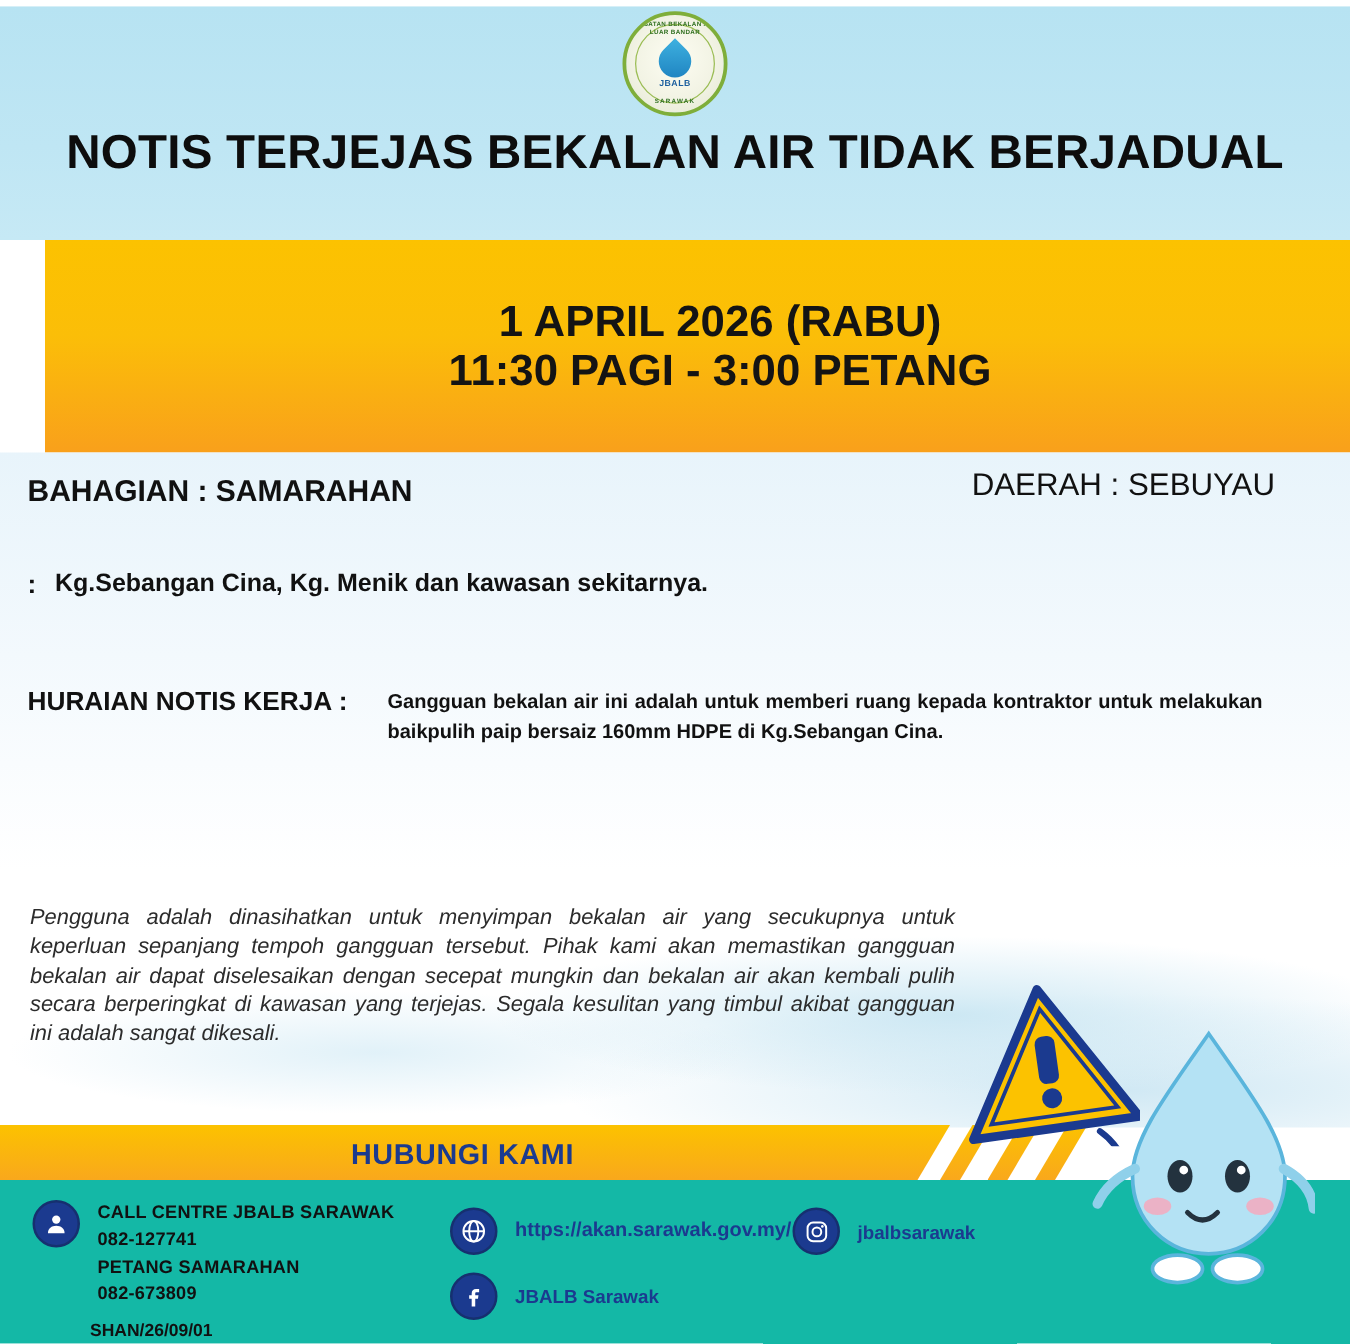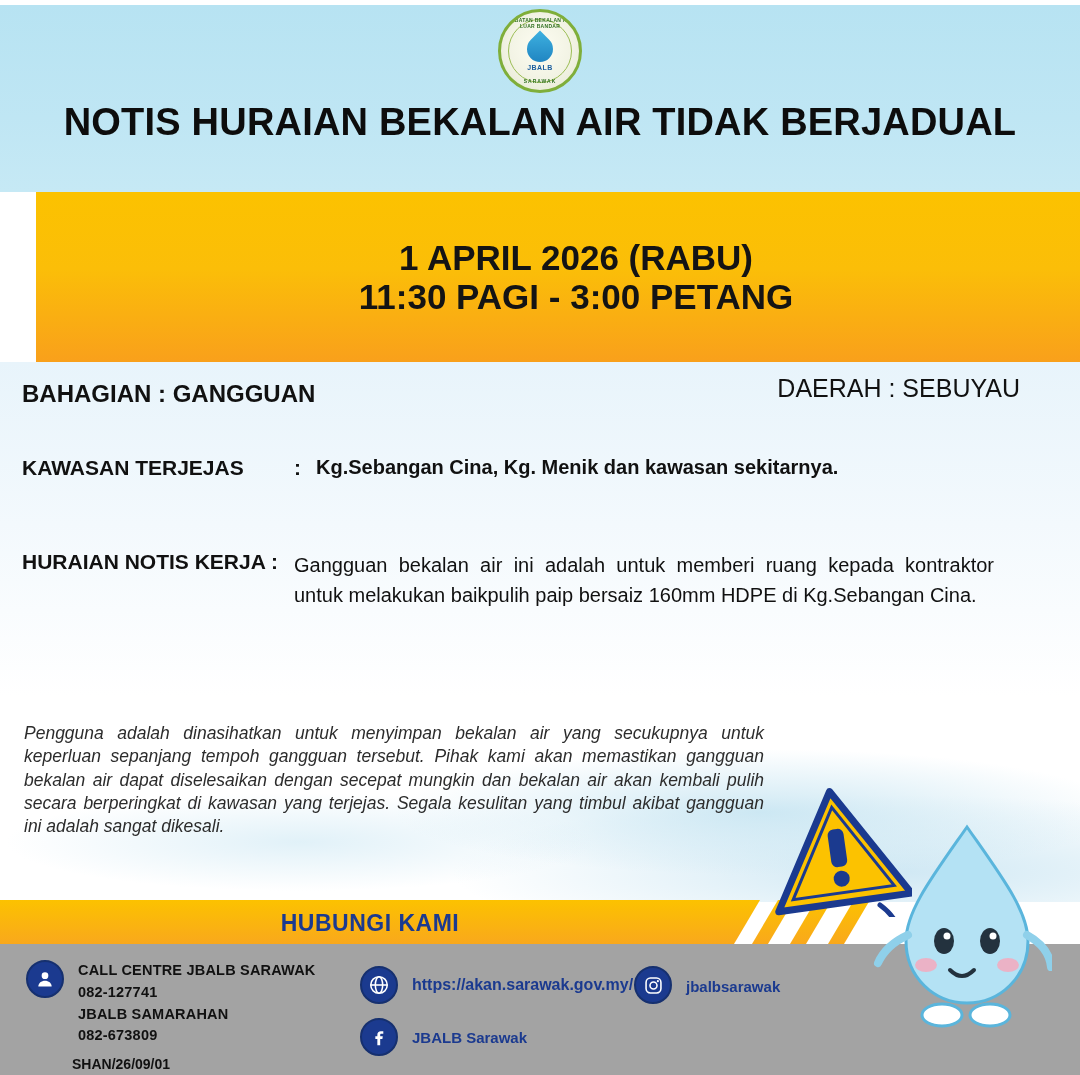--- a/index.html
+++ b/index.html
@@ -183,25 +183,26 @@
     align-items: flex-start;
   }
   .lbl-huraian {
     width: 272px;
     font-size: 21px;
     font-weight: bold;
     color: #111;
   }
   .val-huraian {
     width: 700px;
-    font-size: 20px;
-    font-weight: normal;
+    font-size: 16px;
+    font-weight: bold;
     color: #111;
     text-align: justify;
     line-height: 1.5;
+    margin-left: 16px;
   }
 
   
   .wave {
     position: absolute;
     left: 0;
     bottom: -20px;
     width: 1080px;
     height: 260px;
     background:
@@ -263,21 +264,21 @@
     letter-spacing: .5px;
   }
 
   
   .footer {
     position: absolute;
     left: 0;
     top: 944px;
     width: 1080px;
     height: 131px;
-    background: #a3a3a3;
+    background: #14b8a6;
   }
   .ico {
     position: absolute;
     width: 38px;
     height: 38px;
     border-radius: 50%;
     background: #1b3a8f;
     border: 2px solid #16306f;
     color: #ffffff;
     display: flex;
@@ -354,36 +355,35 @@
 
   <div class="header">
     <div class="logo-wrap">
       <div class="logo-circle">
         <div class="logo-top-text">JABATAN BEKALAN AIR LUAR BANDAR</div>
         <div class="logo-drop"></div>
         <div class="logo-mid-text">JBALB</div>
         <div class="logo-bot-text">SARAWAK</div>
       </div>
     </div>
-    <div class="notice-title">NOTIS HURAIAN BEKALAN AIR TIDAK BERJADUAL</div>
+    <div class="notice-title">NOTIS TERJEJAS BEKALAN AIR TIDAK BERJADUAL</div>
   </div>
 
   <div class="date-band">
     <div class="date-line">1 APRIL 2026 (RABU)</div>
     <div class="time-line">11:30 PAGI - 3:00 PETANG</div>
   </div>
 
   <div class="body-area">
     <div class="wave"></div>
 
-    <div class="bahagian">BAHAGIAN : GANGGUAN</div>
+    <div class="bahagian">BAHAGIAN : SAMARAHAN</div>
     <div class="daerah">DAERAH : SEBUYAU</div>
 
     <div class="row-kawasan">
-      <div class="lbl-kawasan">KAWASAN TERJEJAS</div>
       <div class="colon">:</div>
       <div class="val-kawasan">Kg.Sebangan Cina, Kg. Menik dan kawasan sekitarnya.</div>
     </div>
 
     <div class="row-huraian">
       <div class="lbl-huraian">HURAIAN NOTIS KERJA  :</div>
       <div class="val-huraian">Gangguan bekalan air ini adalah untuk memberi ruang kepada kontraktor untuk melakukan baikpulih paip bersaiz 160mm HDPE di Kg.Sebangan Cina.</div>
     </div>
 
     <div class="advisory">Pengguna adalah dinasihatkan untuk menyimpan bekalan air yang secukupnya untuk keperluan sepanjang tempoh gangguan tersebut. Pihak kami akan memastikan gangguan bekalan air dapat diselesaikan dengan secepat mungkin dan bekalan air akan kembali pulih secara berperingkat di kawasan yang terjejas. Segala kesulitan yang timbul akibat gangguan ini adalah sangat dikesali.</div>
@@ -402,21 +402,21 @@
     <div class="ico" style="left:26px; top:16px;">
       <svg width="20" height="20" viewBox="0 0 24 24" fill="#ffffff" aria-hidden="true">
         <circle cx="12" cy="8" r="4"></circle>
         <path d="M4 21c0-4.4 3.6-7 8-7s8 2.6 8 7z"></path>
       </svg>
     </div>
 
     <div class="call-block">
       <div>CALL CENTRE JBALB SARAWAK</div>
       <div>082-127741</div>
-      <div>JBALB SAMARAHAN</div>
+      <div>PETANG SAMARAHAN</div>
       <div>082-673809</div>
     </div>
 
     <div class="ico" style="left:360px; top:22px;">
       <svg width="22" height="22" viewBox="0 0 24 24" fill="none" stroke="#ffffff" stroke-width="1.7" aria-hidden="true">
         <circle cx="12" cy="12" r="9"></circle>
         <ellipse cx="12" cy="12" rx="4" ry="9"></ellipse>
         <line x1="3" y1="12" x2="21" y2="12"></line>
       </svg>
     </div>

